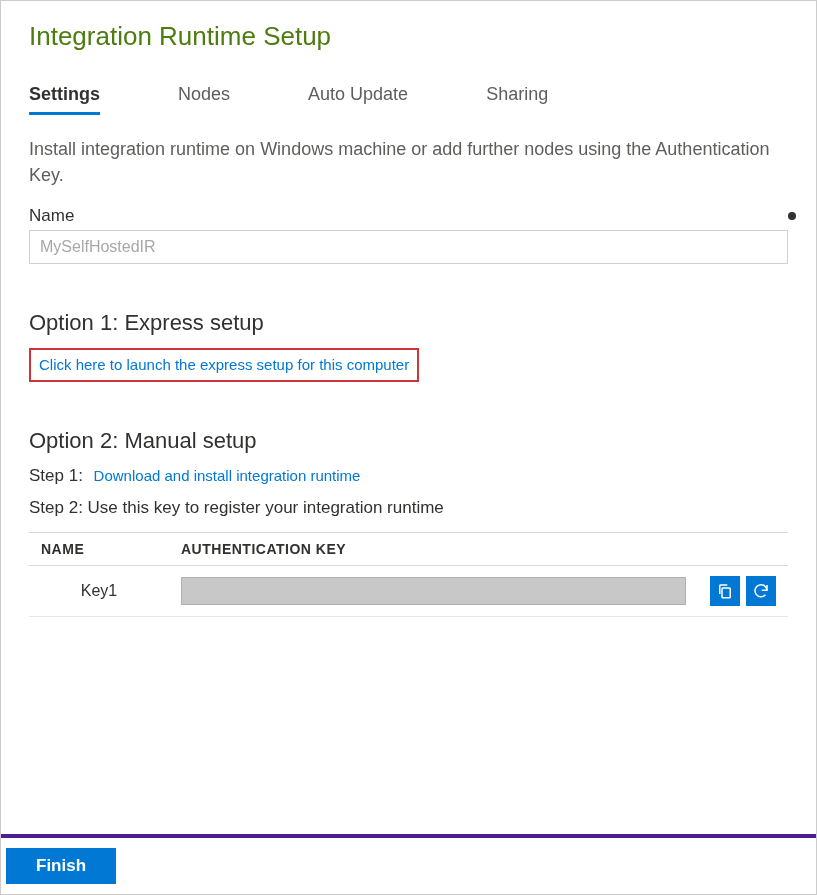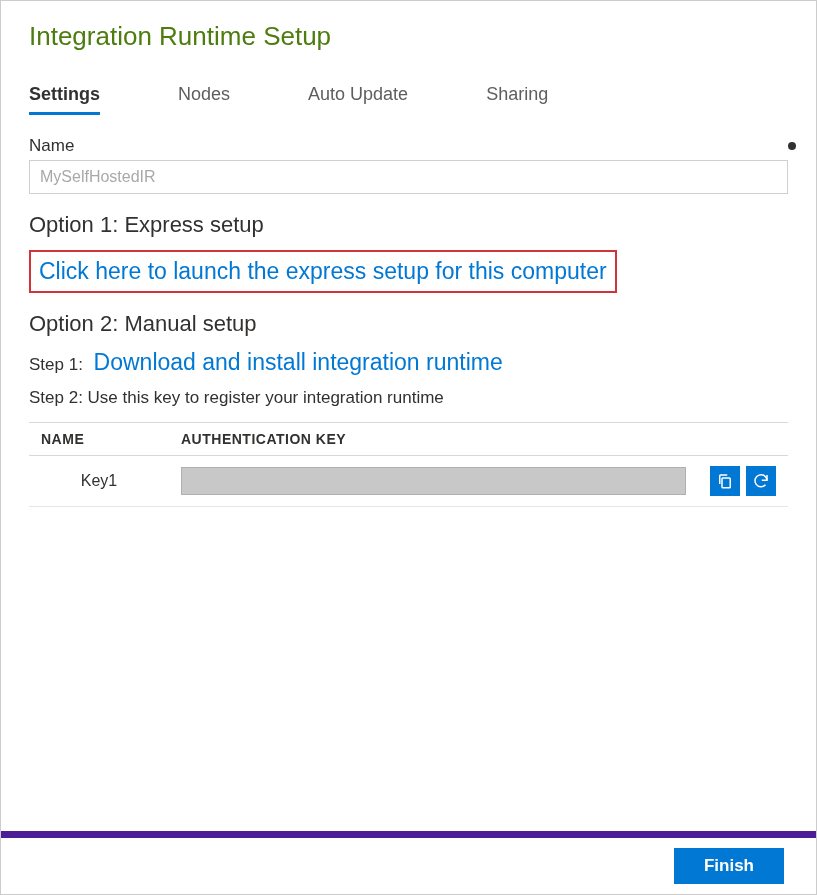--- a/index.html
+++ b/index.html
@@ -72,32 +72,32 @@
       border: 1px solid #d0d0d0;
       padding: 6px 10px;
       font-size: 16px;
       color: #a8a8a8;
       background: #fff;
     }
     .section-header {
       font-size: 22px;
       font-weight: 400;
       color: #323130;
-      margin-top: 18px;
+      margin-top: 46px;
       margin-bottom: 10px;
     }
     .highlight-box {
       display: inline-block;
       border: 2px solid #d13438;
       padding: 6px 8px;
       margin-top: 2px;
     }
     .link {
       color: #0078d4;
-      font-size: 23px;
+      font-size: 15px;
       cursor: pointer;
     }
     .step-line {
       font-size: 17px;
       color: #323130;
       margin-top: 12px;
     }
     .step-line .link { margin-left: 6px; }
     .key-table {
       width: 100%;
@@ -139,24 +139,23 @@
       background: #0078d4;
       display: flex;
       align-items: center;
       justify-content: center;
       cursor: pointer;
     }
     .icon-btn svg { width: 18px; height: 18px; fill: none; stroke: #fff; stroke-width: 2; }
     .footer {
       position: absolute;
       bottom: 0; left: 0; right: 0;
-      border-top: 7px solid #4c1d95;
-      padding: 10px 32px;
-      display: flex;
-      justify-content: flex-end;
+      border-top: 4px solid #4c1d95;
+      padding: 10px 5px;
+      display: flex;
     }
     .finish-btn {
       background: #0078d4;
       color: #fff;
       border: none;
       font-size: 17px;
       font-weight: 600;
       padding: 8px 30px;
       cursor: pointer;
     }
@@ -167,20 +166,21 @@
 <div class="content">
   <h1 class="page-title">Integration Runtime Setup</h1>
 
   <div class="tabs">
     <div class="tab active">Settings</div>
     <div class="tab">Nodes</div>
     <div class="tab">Auto Update</div>
     <div class="tab">Sharing</div>
   </div>
 
+  <p class="instruction">Install integration runtime on Windows machine or add further nodes using the Authentication Key.</p>
 
   <div class="field-label">
     <span>Name</span>
     <span class="info-dot"></span>
   </div>
   <input class="name-input" type="text" readonly="" value="MySelfHostedIR" style="">
 
   <h2 class="section-header">Option 1: Express setup</h2>
   <div class="highlight-box">
     <span class="link">Click here to launch the express setup for this computer</span>

